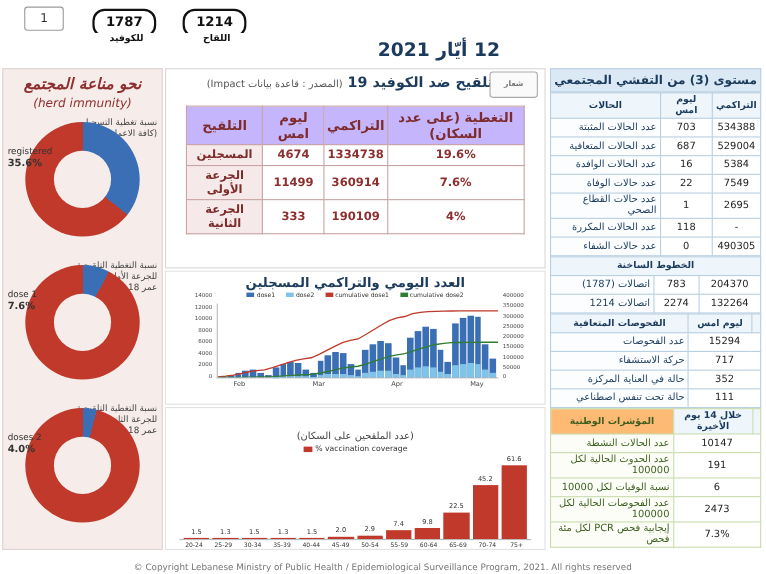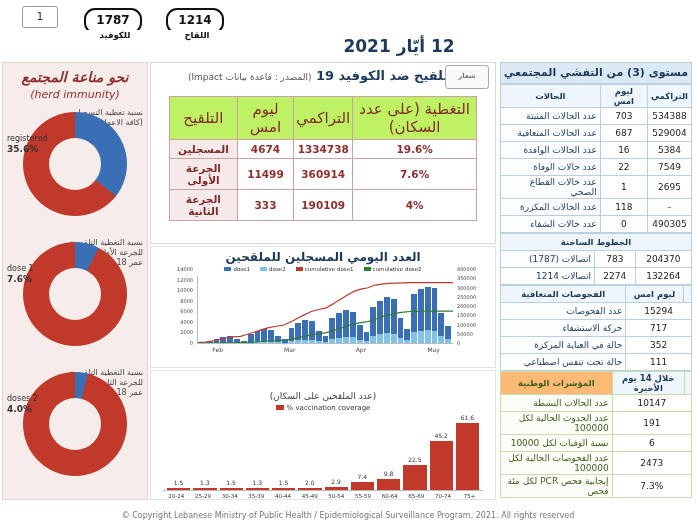--- a/index.html
+++ b/index.html
@@ -89,21 +89,21 @@
   .vax-stamp{
     position:absolute;top:2px;right:6px;width:42px;height:22px;border:1px solid #aaa;border-radius:3px;
     font-size:7px;color:#777;text-align:center;line-height:21px;background:#fafafa;
   }
   table.vax{
     width:308px;margin:2px auto 0;border-collapse:collapse;font-size:10.5px;
   }
   table.vax th,table.vax td{
     border:1px solid #c9a3a3;padding:3px 2px;text-align:center;color:#8e2f2f;font-weight:bold;
   }
-  table.vax th{background:#bef264;color:#7e2b2b;font-size:15px;font-weight:normal;}
+  table.vax th{background:#c4b5fd;color:#7e2b2b;font-size:12px;font-weight:bold;}
   table.vax td.lbl{background:#f5e9e9;color:#7e2b2b;}
   table.vax td.num{background:#ffffff;color:#8e2f2f;}
 
   .chart-panel{
     position:absolute;top:246px;right:200px;width:344px;height:120px;background:#fff;border:1px solid #e2e2e2;
   }
   .chart-title{text-align:center;font-size:12px;font-weight:bold;color:#1b3a5c;margin-top:3px;}
   .chart-area{position:relative;margin:2px auto 0;width:320px;height:92px;}
   .legend{position:absolute;top:0;left:0;right:0;font-size:5.5px;color:#333;text-align:center;direction:ltr;}
   .legend span{margin:0 5px;}
@@ -249,21 +249,21 @@
           <td class="num">4%</td>
           <td class="num">190109</td>
           <td class="num">333</td>
           <td class="lbl">الجرعة الثانية</td>
         </tr>
       </tbody>
     </table>
   </div>
 
   <div class="chart-panel">
-    <div class="chart-title">العدد اليومي المسجلين للملقحين</div>
+    <div class="chart-title">العدد اليومي والتراكمي المسجلين</div>
     <div class="chart-area">
       <div class="legend" id="daily-legend"><span><i style="background:#3b6fb5"></i>dose1</span><span><i style="background:#7fc4e8"></i>dose2</span><span><i style="background:#c0392b"></i>cumulative dose1</span><span><i style="background:#2e7d32"></i>cumulative dose2</span></div>
       <div class="axis-y-l" id="daily-y-left">
           <div style="bottom: 0%;">0</div>
           <div style="bottom: 14.2857%;">2000</div>
           <div style="bottom: 28.5714%;">4000</div>
           <div style="bottom: 42.8571%;">6000</div>
           <div style="bottom: 57.1429%;">8000</div>
           <div style="bottom: 71.4286%;">10000</div>
           <div style="bottom: 85.7143%;">12000</div>

